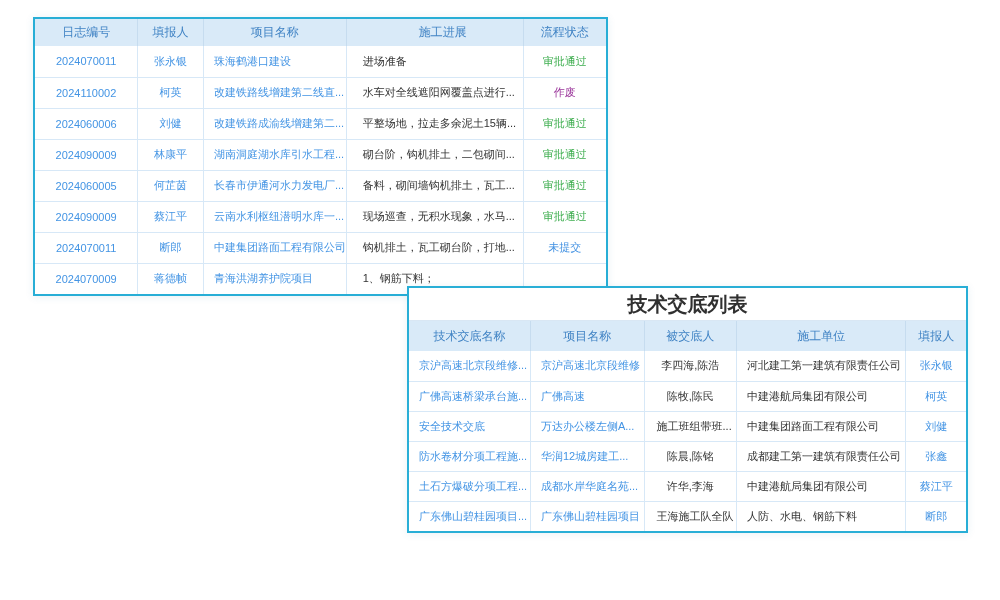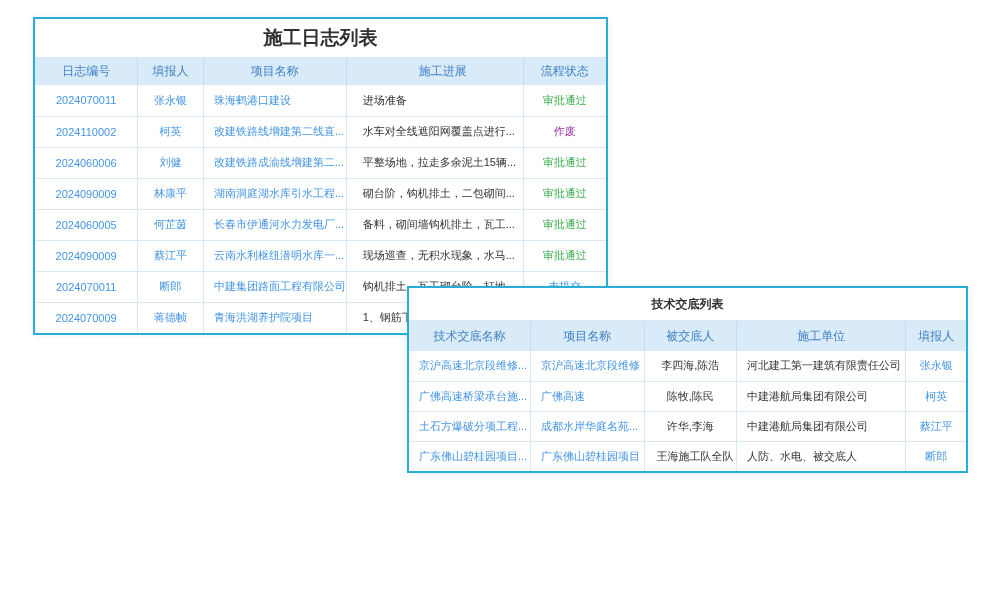--- a/index.html
+++ b/index.html
@@ -30,21 +30,21 @@
   }
   #log-panel{left:33px;top:17px;width:575px;}
   #disclosure-panel{left:407px;top:286px;width:561px;z-index:5;}
   .panel-title{
     display:flex;align-items:center;justify-content:center;
     font-weight:bold;color:#303030;
     border-bottom:1px solid #d9e7f4;
     background:#ffffff;
   }
   #log-panel .panel-title{height:39px;font-size:19px;}
-  #disclosure-panel .panel-title{height:33px;font-size:12px;}
+  #disclosure-panel .panel-title{height:33px;font-size:20px;}
   table{border-collapse:collapse;table-layout:fixed;width:100%;}
   th{
     background:var(--header-bg);
     color:var(--header-text);
     font-size:12px;font-weight:normal;
     border-right:1px solid var(--grid-dark);
     text-align:center;
     overflow:hidden;white-space:nowrap;
   }
   th:last-child{border-right:none;}
@@ -79,21 +79,20 @@
   .t2 .c0{width:21.8%;}
   .t2 .c1{width:20.4%;}
   .t2 .c2{width:16.6%;}
   .t2 .c3{width:30.4%;}
   .t2 .c4{width:10.8%;}
 </style>
 </head>
 <body>
 
 <section class="panel" id="log-panel">
-  <div class="panel-title">施工日志列表</div>
   <table class="t1">
     <thead>
       <tr>
           <th class="c0">日志编号</th>
           <th class="c1">填报人</th>
           <th class="c2">项目名称</th>
           <th class="c3">施工进展</th>
           <th class="c4">流程状态</th>
         </tr>
     </thead>
@@ -179,28 +178,42 @@
           <td class="c4 link align-center">张永银</td>
         </tr>
         <tr>
           <td class="c0 link align-left">广佛高速桥梁承台施...</td>
           <td class="c1 link align-left">广佛高速</td>
           <td class="c2 align-center">陈牧,陈民</td>
           <td class="c3 align-left">中建港航局集团有限公司</td>
           <td class="c4 link align-center">柯英</td>
         </tr>
         <tr>
+          <td class="c0 link align-left">安全技术交底</td>
+          <td class="c1 link align-left">万达办公楼左侧A...</td>
+          <td class="c2 align-center">施工班组带班...</td>
+          <td class="c3 align-left">中建集团路面工程有限公司</td>
+          <td class="c4 link align-center">刘健</td>
+        </tr>
+        <tr>
+          <td class="c0 link align-left">防水卷材分项工程施...</td>
+          <td class="c1 link align-left">华润12城房建工...</td>
+          <td class="c2 align-center">陈晨,陈铭</td>
+          <td class="c3 align-left">成都建工第一建筑有限责任公司</td>
+          <td class="c4 link align-center">张鑫</td>
+        </tr>
+        <tr>
           <td class="c0 link align-left">土石方爆破分项工程...</td>
           <td class="c1 link align-left">成都水岸华庭名苑...</td>
           <td class="c2 align-center">许华,李海</td>
           <td class="c3 align-left">中建港航局集团有限公司</td>
           <td class="c4 link align-center">蔡江平</td>
         </tr>
         <tr>
           <td class="c0 link align-left">广东佛山碧桂园项目...</td>
           <td class="c1 link align-left">广东佛山碧桂园项目</td>
           <td class="c2 align-center">王海施工队全队</td>
-          <td class="c3 align-left">人防、水电、被交底人</td>
+          <td class="c3 align-left">人防、水电、钢筋下料</td>
           <td class="c4 link align-center">断郎</td>
         </tr>
       </tbody>
   </table>
 </section>
 
 </body></html>

